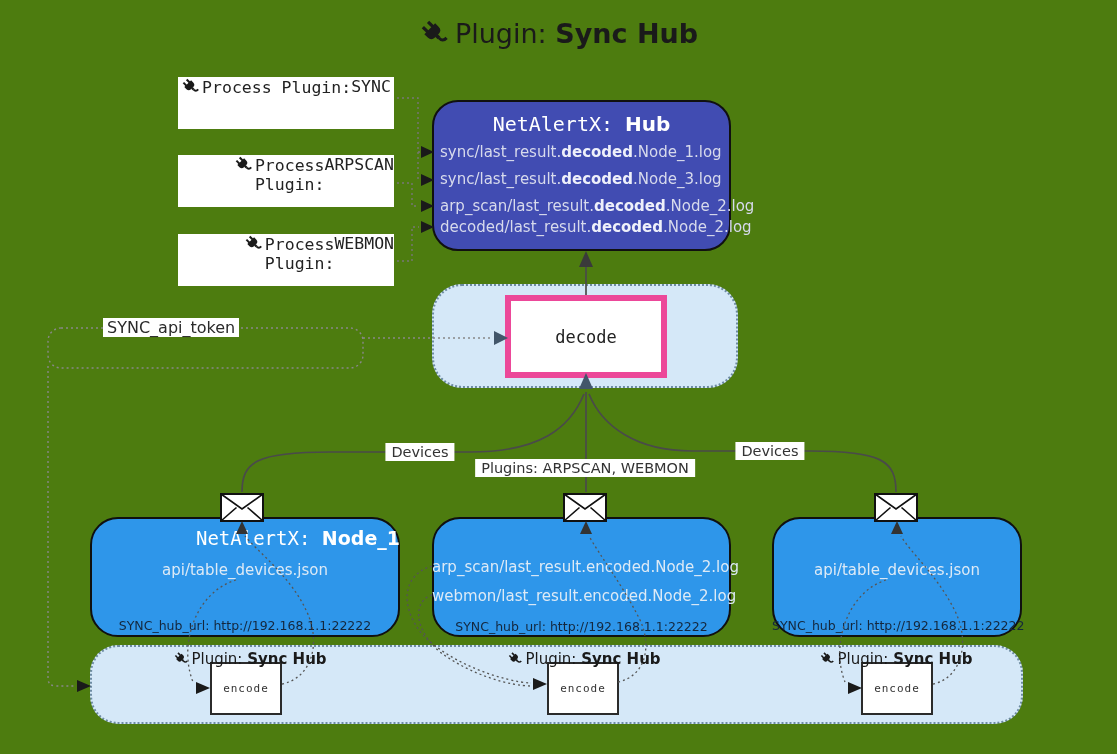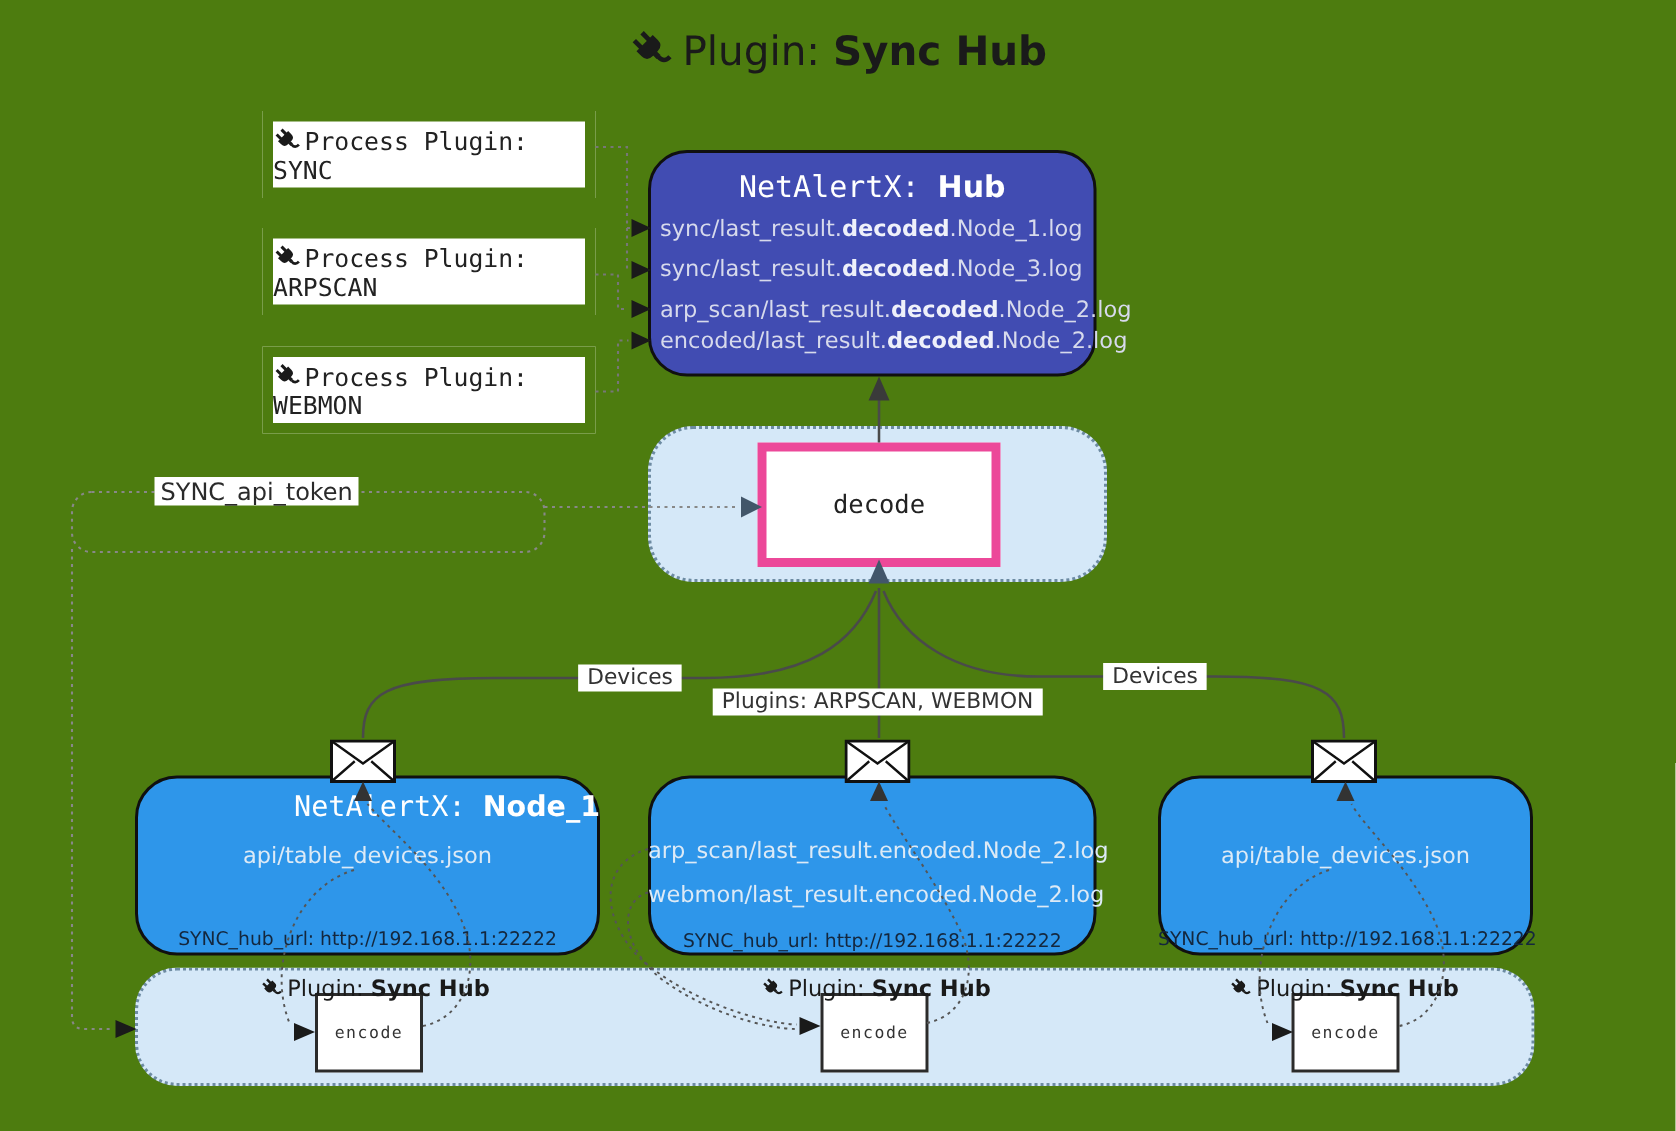--- a/index.html
+++ b/index.html
@@ -10,23 +10,23 @@
   html,body{background:#fff}
   #canvas{position:relative;width:1117px;height:754px;background:#4d7c0f;overflow:hidden;
           font-family:"DejaVu Sans",sans-serif;color:var(--dark)}
   .abs{position:absolute}
   .mono{font-family:"DejaVu Sans Mono",monospace}
   
   .title{left:0;top:18px;width:1117px;text-align:center;font-size:27px;color:#1a1a1a}
   .title b{font-weight:bold}
   .title .plug-lg{width:32px;height:32px;vertical-align:-7px;margin-right:4px}
   
-  .pbox{left:175px;width:222px;height:58px;background:#fff;border:7px solid #4d7c0f;
-        text-align:left;font-family:"DejaVu Sans Mono",monospace;font-size:16.5px;color:#222;
-        display:flex;flex-direction:column;justify-content:center;z-index:20}
+  .pbox{left:175px;width:222px;height:58px;background:#fff;border:3px solid #4d7c0f;
+        text-align:right;font-family:"DejaVu Sans Mono",monospace;font-size:16.5px;color:#222;
+        display:flex;justify-content:center;z-index:20}
   .pbox .plug-md{width:20px;height:20px;vertical-align:-4px;margin-right:1px}
   
   .hub{left:432px;top:100px;width:299px;height:151px;background:var(--hub-bg);
        border:2px solid #101010;border-radius:26px;z-index:20}
   .hub-title{left:432px;top:112px;width:299px;text-align:center;font-size:20px;color:#fff;z-index:21}
   .hub-title .mono{font-size:20px}
   .hub-title b{font-family:"DejaVu Sans",sans-serif;font-weight:bold}
   .hline{left:440px;width:290px;font-size:15px;color:var(--hub-text);z-index:21;white-space:nowrap}
   .hline b{color:var(--hub-text-bold)}
   .hub-url{left:432px;top:80px;width:299px;text-align:center;font-size:11px;color:#222;z-index:21}
@@ -101,21 +101,21 @@
           <use href="#plug"></use>
         </svg><span>Process Plugin:</span></div>
     <div>WEBMON</div>
   </div>
 
   <div class="abs hub"></div>
   <div class="abs hub-title"><span class="mono">NetAlertX: </span><b>Hub</b></div>
   <div class="abs hline" style="top:143px"><span>sync/last_result.</span><b>decoded</b><span>.Node_1.log</span></div>
   <div class="abs hline" style="top:170px"><span>sync/last_result.</span><b>decoded</b><span>.Node_3.log</span></div>
   <div class="abs hline" style="top:197px"><span>arp_scan/last_result.</span><b>decoded</b><span>.Node_2.log</span></div>
-  <div class="abs hline" style="top:218px"><span>encoded/last_result.</span><b>decoded</b><span>.Node_2.log</span></div>
+  <div class="abs hline" style="top:218px"><span>decoded/last_result.</span><b>decoded</b><span>.Node_2.log</span></div>
 
   <div class="abs panel decode-panel"></div>
   <div class="abs decode-box mono">decode</div>
 
   <div class="abs tok" style="left:103px;top:318px">SYNC_api_token</div>
 
   <div class="abs elabel" style="left:420px;top:443px">Devices</div>
   <div class="abs elabel" style="left:585px;top:459px">Plugins: ARPSCAN, WEBMON</div>
   <div class="abs elabel" style="left:770px;top:442px">Devices</div>
 

